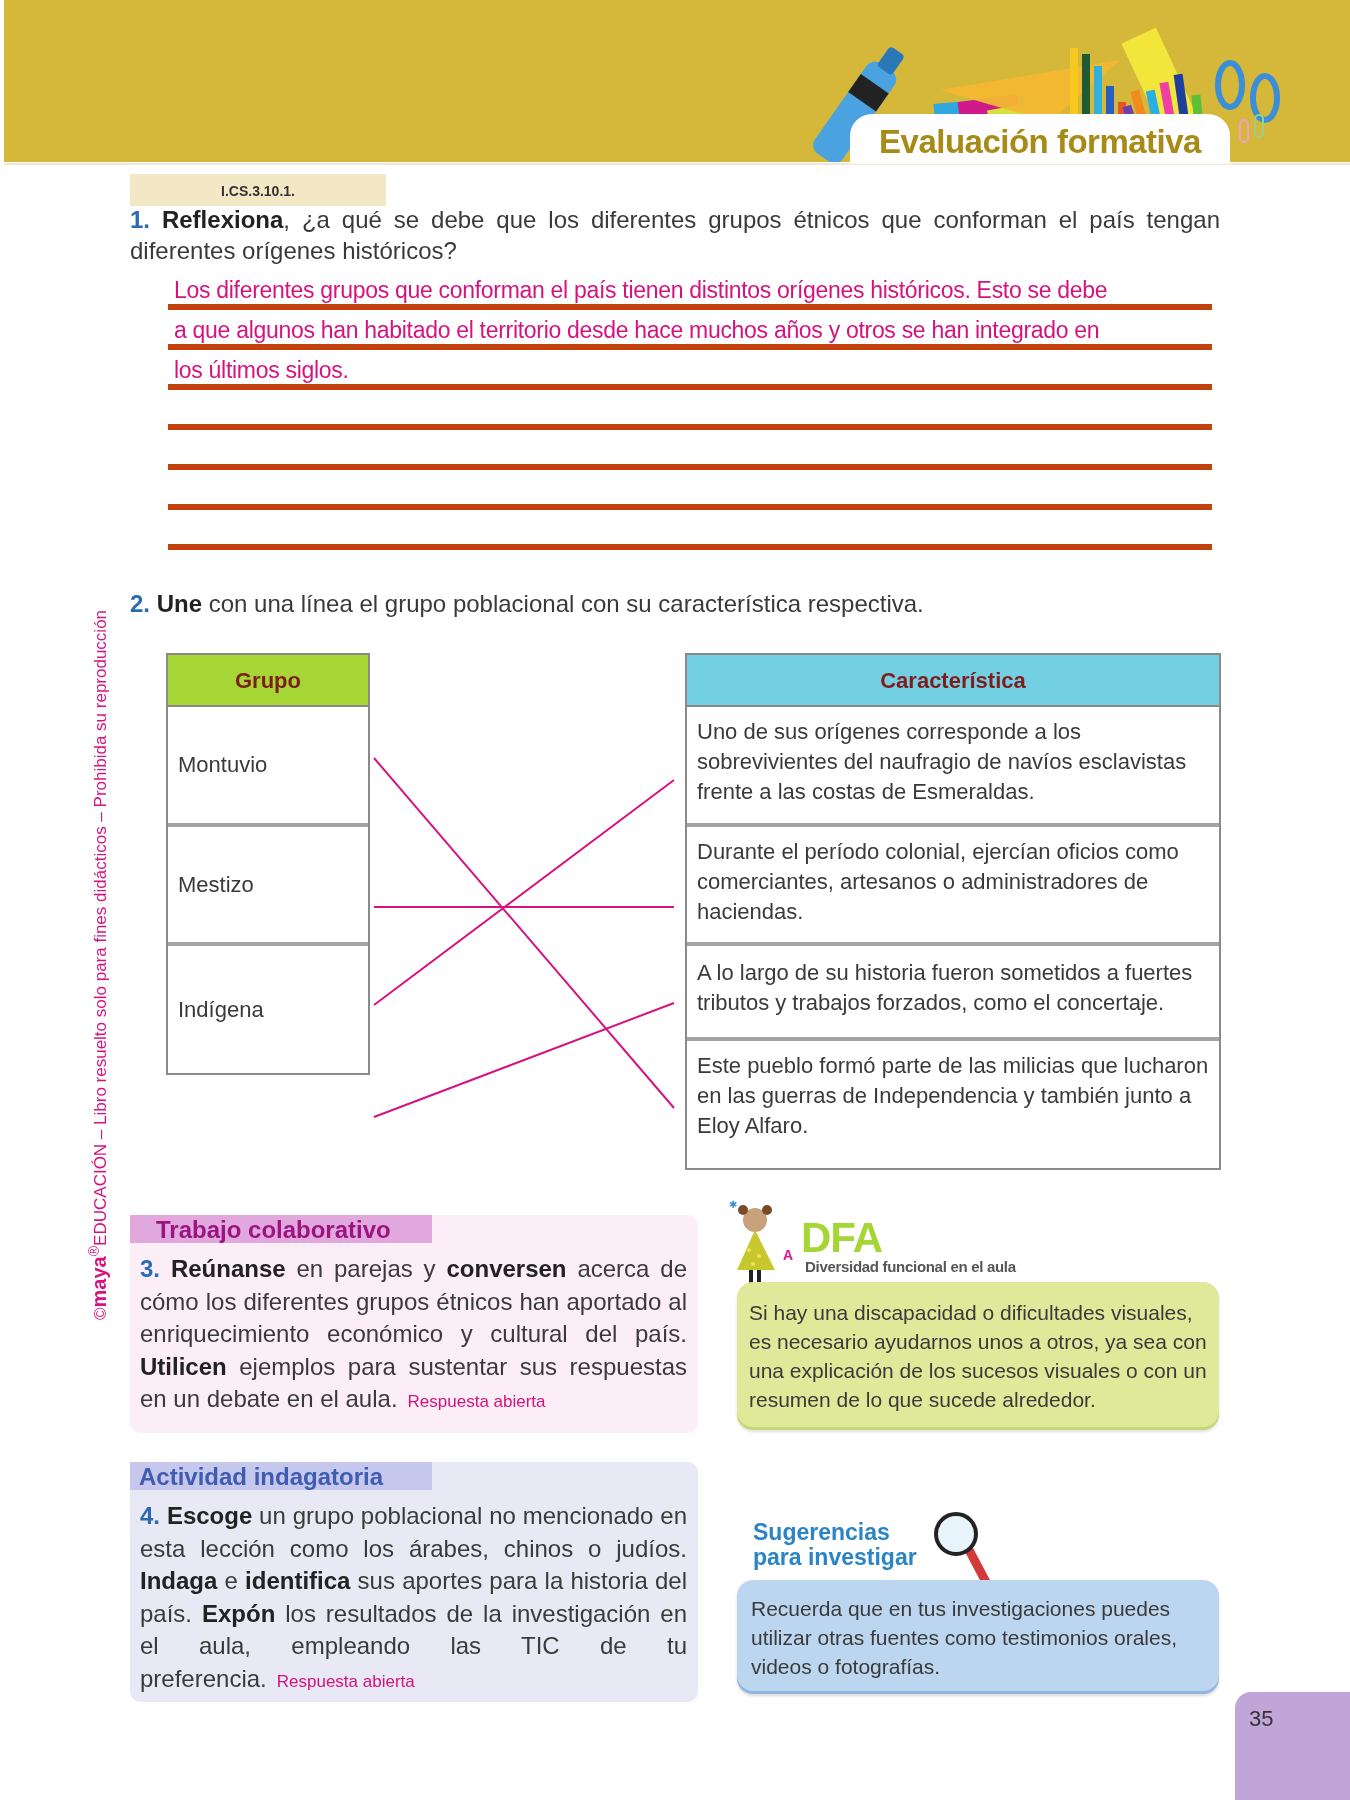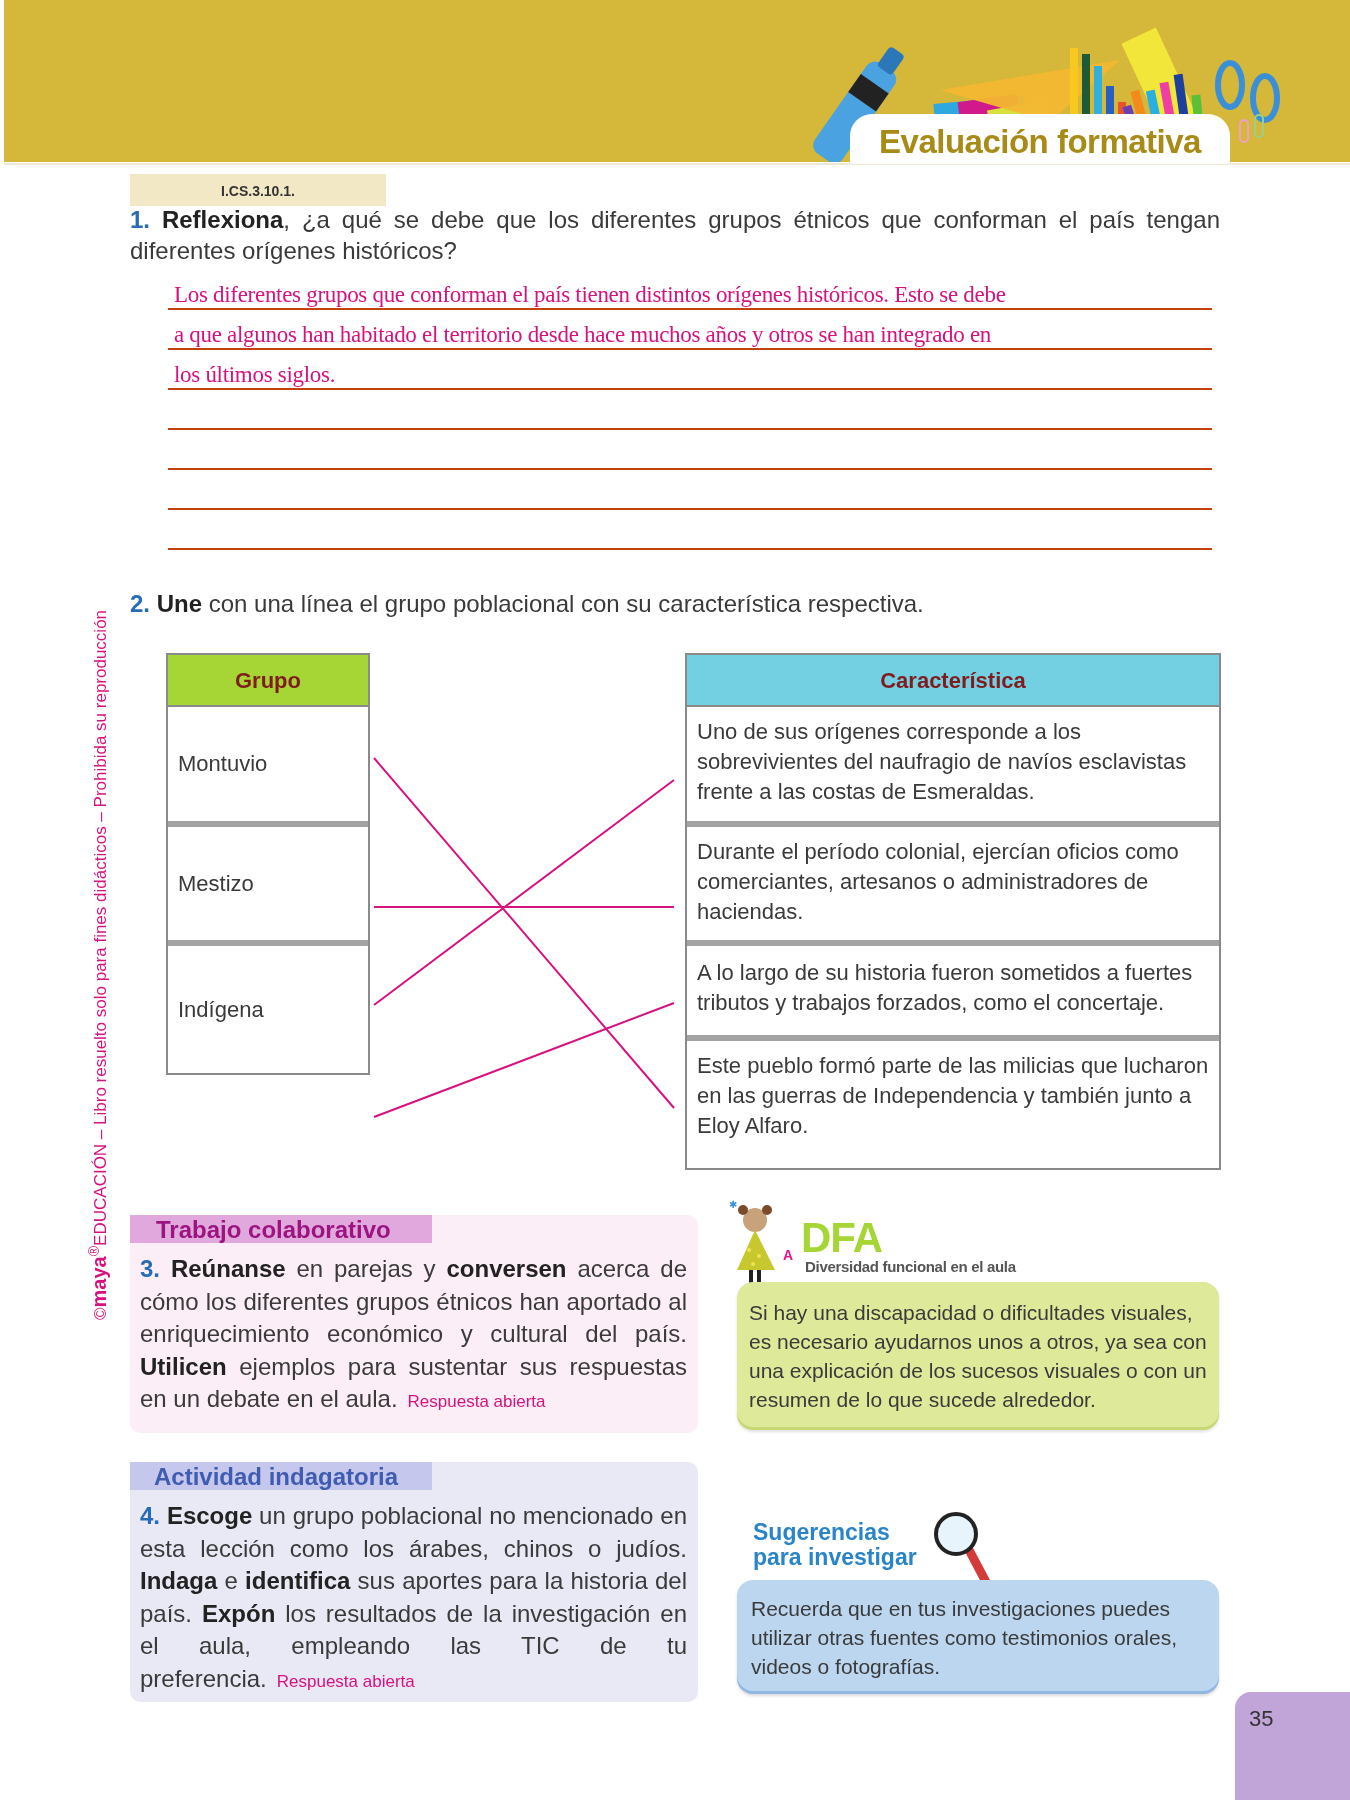--- a/index.html
+++ b/index.html
@@ -19,47 +19,47 @@
   .side-text { position: absolute; left: 86px; top: 1320px; transform: rotate(-90deg); transform-origin: left top;
                white-space: nowrap; font-size: 17px; color: #d6127f; width: 860px; }
   .side-text b { font-weight: 900; font-size: 20px; }
 
   .q-num { color: #2a6bb5; font-weight: bold; }
   .q { position: absolute; font-size: 24px; line-height: 31px; color: #3a3a3a; }
   .q b { color: #222; font-weight: bold; }
 
   .q1 { left: 130px; top: 204px; width: 1090px; text-align: justify; }
   .answer-lines { position: absolute; left: 168px; top: 270px; width: 1044px; }
-  .aline { height: 40px; border-bottom: 2px solid #c2410c; position: relative; font-family: Liberation Serif, serif; }
+  .aline { height: 40px; border-bottom: 6px solid #c2410c; position: relative; }
   .aline span { position: absolute; left: 6px; bottom: 0px; font-size: 23px; color: #d6127f; white-space: nowrap; letter-spacing: -0.3px; }
 
   .q2 { left: 130px; top: 588px; width: 1090px; }
 
   .tbl { position: absolute; border: 2px solid #8a8a8a; background: #fff; }
   .tbl .th { height: 52px; text-align: center; color: #7f1d1d; font-weight: bold; font-size: 22px; line-height: 52px; border-bottom: 2px solid #8a8a8a; }
-  .tbl .td { border-bottom: 6px solid #a3a3a3; font-size: 22px; color: #3a3a3a; display: flex; align-items: center; padding: 0 10px; line-height: 30px; }
+  .tbl .td { border-bottom: 4px solid #a3a3a3; font-size: 22px; color: #3a3a3a; display: flex; align-items: center; padding: 0 10px; line-height: 30px; }
   .tbl .td:last-child { border-bottom: none; }
   .tbl-left { left: 166px; top: 653px; width: 204px; }
   .tbl-left .th { background: #a6d636; }
   .tbl-right { left: 685px; top: 653px; width: 536px; }
   .tbl-right .th { background: #73cfe2; }
   .r1 { height: 120px; } .r2 { height: 119px; } .r3 { height: 95px; } .r4 { height: 127px; }
   .tbl-right .td { align-items: flex-start; padding-top: 10px; }
   .tbl-right .r3 { padding-top: 12px; justify-content: flex-end; }
   .lines-svg { position: absolute; left: 0; top: 0; width: 1350px; height: 1800px; pointer-events: none; }
 
   .box-collab { position: absolute; left: 130px; top: 1215px; width: 568px; height: 218px; background: #fbeef7; border-radius: 10px; }
   .collab-title { position: absolute; left: 130px; top: 1215px; width: 302px; height: 28px; background: #e0a8dd;
                   font-size: 24px; font-weight: bold; color: #9c1480; padding-left: 26px; line-height: 30px; }
   .q3 { left: 140px; top: 1253px; width: 547px; font-size: 24px; line-height: 32.5px; text-align: justify; }
   .resp { font-size: 17px; color: #d6127f; margin-left: 10px; }
 
   .box-act { position: absolute; left: 130px; top: 1462px; width: 568px; height: 240px; background: #e9e9f6; border-radius: 10px; }
   .act-title { position: absolute; left: 130px; top: 1462px; width: 302px; height: 28px; background: #c5c7ec;
-               font-size: 24px; font-weight: bold; color: #3f5cb0; padding-left: 24px; line-height: 30px; }
+               font-size: 24px; font-weight: bold; color: #3f5cb0; padding-left: 9px; line-height: 30px; }
   .q4 { left: 140px; top: 1500px; width: 547px; font-size: 24px; line-height: 32.5px; text-align: justify; }
 
   .dfa-wrap { position: absolute; left: 725px; top: 1200px; width: 500px; height: 90px; }
   .dfa-title { position: absolute; left: 76px; top: 14px; font-size: 42px; font-weight: bold; color: #a6d636; letter-spacing: -1px; }
   .dfa-sub { position: absolute; left: 80px; top: 58px; font-size: 15px; font-weight: bold; color: #555; letter-spacing: -0.3px; }
   .dfa-box { position: absolute; left: 737px; top: 1282px; width: 482px; height: 148px; background: #dfe99a; border-radius: 16px;
              box-shadow: inset 0 -3px 0 #c6d774, 0 2px 3px rgba(0,0,0,0.12); padding: 16px 12px; font-size: 21px; line-height: 29px; color: #3a3a3a; }
 
   .sug-title { position: absolute; left: 753px; top: 1520px; font-size: 23px; font-weight: bold; color: #2a84c8; line-height: 25px; }
   .sug-icon { position: absolute; left: 928px; top: 1508px; width: 70px; height: 80px; }

